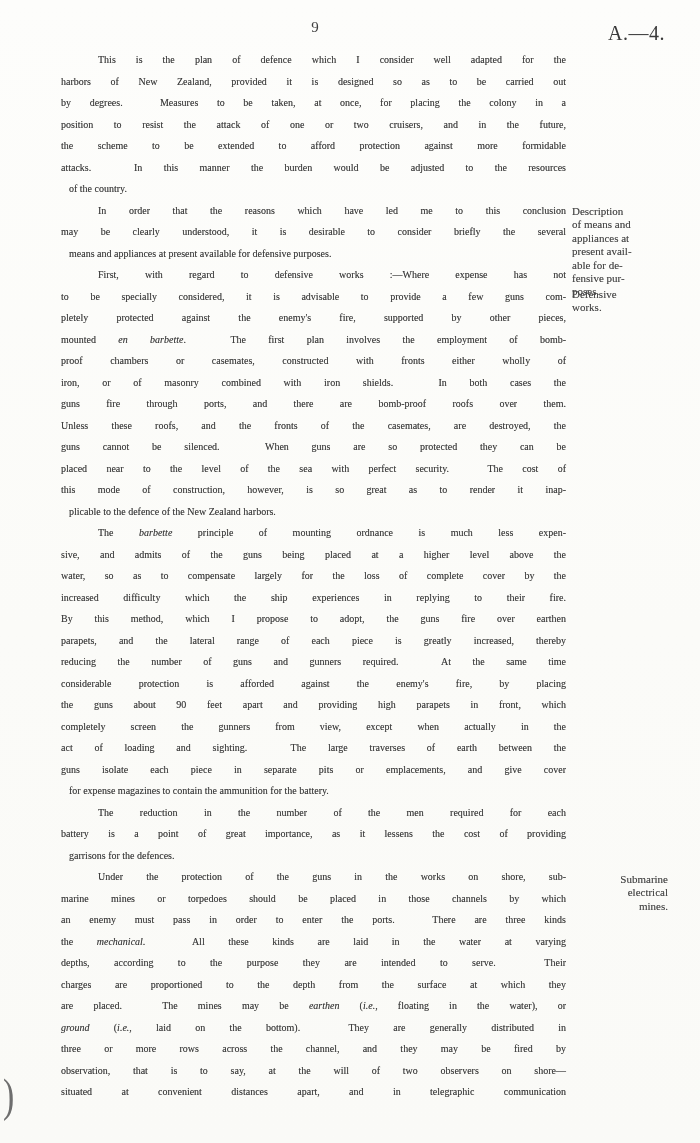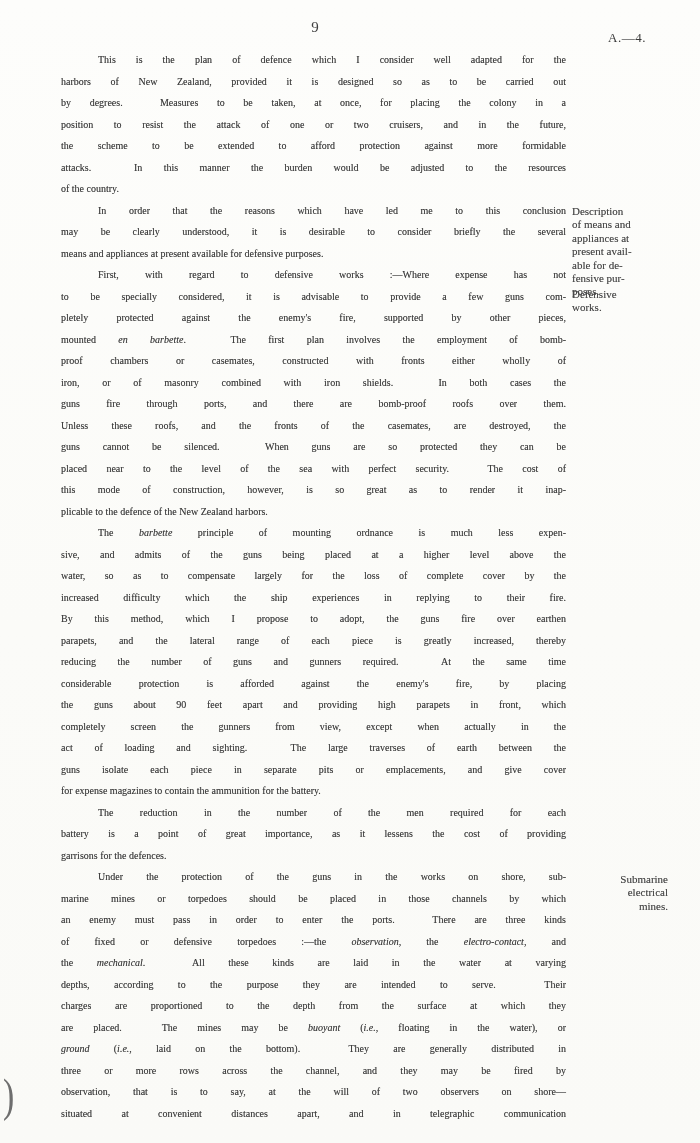--- a/index.html
+++ b/index.html
@@ -13,40 +13,40 @@
     overflow: hidden;
   }
   .pagenum {
     position: absolute;
     left: 300px; top: 19px;
     width: 30px; text-align: center;
     font-size: 15px; color: #3f3f3f;
   }
   .docref {
     position: absolute;
-    left: 608px; top: 30px;
-    font-size: 13px; letter-spacing: 0.5px; color: #3a3a3a;
+    left: 608px; top: 22px;
+    font-size: 20px; letter-spacing: 0.5px; color: #3a3a3a;
   }
   .body-text {
     position: absolute;
     left: 61px; top: 49px;
     width: 505px;
     font-size: 10px;
     line-height: 21.5px;
     text-shadow: 0 0 0.4px rgba(60,60,60,0.55);
   }
   .para { margin: 0; }
   .line {
     height: 21.5px;
     white-space: nowrap;
     text-align: justify;
     text-align-last: justify;
   }
   .line.first { padding-left: 37px; }
-  .line.last  { text-align-last: left; }
+  .line.last  { text-align-last: left; margin-left: 8px; }
   .line i { font-style: italic; }
   .margin-notes { position: absolute; left: 0; top: 0; width: 700px; height: 1077px; pointer-events: none; }
   .margin-note {
     position: absolute;
     left: 572px;
     width: 96px;
     font-size: 11px;
     line-height: 13.4px;
     color: #464646;
     text-shadow: 0 0 0.3px rgba(70,70,70,0.5);
@@ -112,25 +112,24 @@
       </div>
       <div class="para">
         <div class="line first"><span>The reduction in the number of the men required for each</span></div>
         <div class="line"><span>battery is a point of great importance, as it lessens the cost of providing</span></div>
         <div class="line last"><span>garrisons for the defences.</span></div>
       </div>
       <div class="para">
         <div class="line first"><span>Under the protection of the guns in the works on shore, sub-</span></div>
         <div class="line"><span>marine mines or torpedoes should be placed in those channels by which</span></div>
         <div class="line"><span>an enemy must pass in order to enter the ports.&nbsp; There are three kinds</span></div>
-        <div class="line"><span>of fixed or defensive torpedoes :—the </span><i>observation</i><span>, the </span><i>electro-contact</i><span>, and</span></div>
         <div class="line"><span>the </span><i>mechanical</i><span>.&nbsp; All these kinds are laid in the water at varying</span></div>
         <div class="line"><span>depths, according to the purpose they are intended to serve.&nbsp; Their</span></div>
         <div class="line"><span>charges are proportioned to the depth from the surface at which they</span></div>
-        <div class="line"><span>are placed.&nbsp; The mines may be </span><i>buoyant</i><span> (</span><i>i.e.</i><span>, floating in the water), or</span></div>
+        <div class="line"><span>are placed.&nbsp; The mines may be </span><i>earthen</i><span> (</span><i>i.e.</i><span>, floating in the water), or</span></div>
         <div class="line"><i>ground</i><span> (</span><i>i.e.</i><span>, laid on the bottom).&nbsp; They are generally distributed in</span></div>
         <div class="line"><span>three or more rows across the channel, and they may be fired by</span></div>
         <div class="line"><span>observation, that is to say, at the will of two observers on shore—</span></div>
         <div class="line"><span>situated at convenient distances apart, and in telegraphic communication</span></div>
       </div>
     </div>
   <div class="margin-notes">
       <div class="margin-note" style="top: 205px;">
         <div>Description</div>
         <div>of means and</div>

